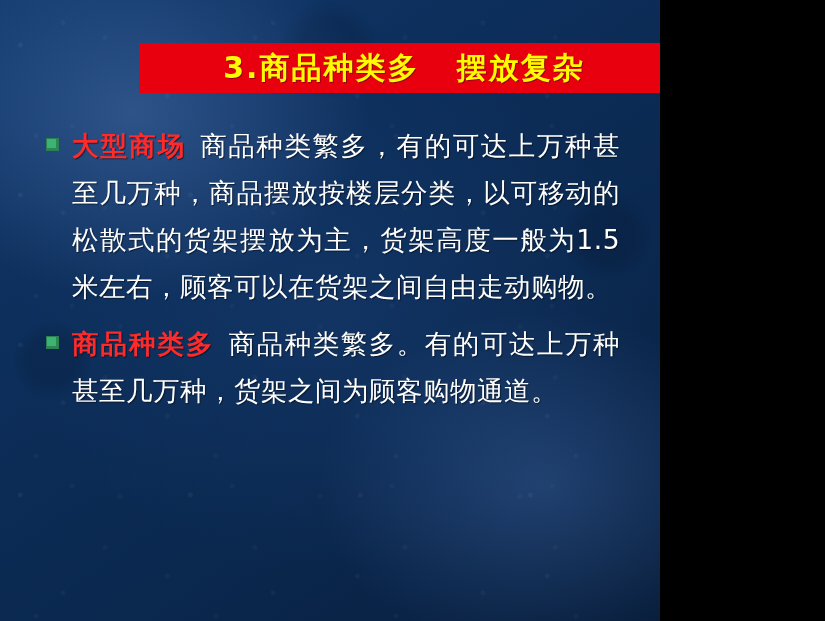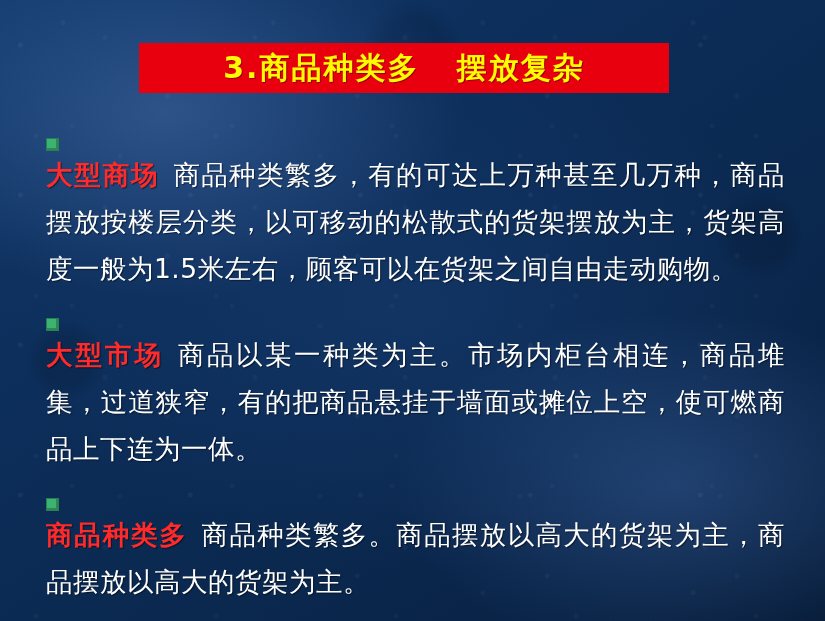--- a/index.html
+++ b/index.html
@@ -2,21 +2,21 @@
 <html><head>
 <meta charset="utf-8">
 <style>
   html, body {
     margin: 0;
     padding: 0;
     background: #000;
   }
   .slide {
     position: relative;
-    width: 825px;
+    width: 660px;
     height: 621px;
     overflow: hidden;
     background:
       radial-gradient(ellipse 60% 50% at 20% 18%, rgba(70,110,170,0.55), rgba(0,0,0,0) 60%),
       radial-gradient(ellipse 55% 45% at 82% 78%, rgba(60,100,160,0.45), rgba(0,0,0,0) 62%),
       radial-gradient(ellipse 70% 60% at 50% 50%, rgba(30,70,130,0.35), rgba(0,0,0,0) 70%),
       linear-gradient(145deg, #123a6e 0%, #0d2f5c 30%, #0b2a52 55%, #0a2448 80%, #071c38 100%);
     font-family: "DejaVu Sans", "Liberation Sans", sans-serif;
   }
   
@@ -64,21 +64,20 @@
     position: absolute;
     left: 46px;
     top: 122px;
     right: 40px;
     z-index: 2;
   }
   .bullet-row {
     display: flex;
     align-items: flex-start;
     margin-bottom: 10px;
-    flex-direction: column;
   }
   .marker {
     flex: 0 0 auto;
     width: 11px;
     height: 11px;
     margin-top: 16px;
     margin-right: 13px;
     background: #3cb371;
     border: 1px solid #2a7f53;
     box-shadow: inset -2px -2px 0 rgba(0,0,0,.25);
@@ -110,28 +109,22 @@
 
   <div class="body">
 
     <div class="bullet-row">
       <span class="marker"></span>
       <div class="para">
         <span class="lead">大型商场</span><span>商品种类繁多，有的可达上万种甚至几万种，商品摆放按楼层分类，以可移动的松散式的货架摆放为主，货架高度一般为1.5米左右，顾客可以在货架之间自由走动购物。</span>
       </div>
     </div>
 
-    <div class="bullet-row">
-      <span class="marker"></span>
-      <div class="para">
-        <span class="lead">大型市场</span><span>商品以某一种类为主。市场内柜台相连，商品堆集，过道狭窄，有的把商品悬挂于墙面或摊位上空，使可燃商品上下连为一体。</span>
-      </div>
-    </div>
 
     <div class="bullet-row">
       <span class="marker"></span>
       <div class="para">
-        <span class="lead">商品种类多</span><span>商品种类繁多。商品摆放以高大的货架为主，商品摆放以高大的货架为主。</span>
+        <span class="lead">商品种类多</span><span>商品种类繁多。有的可达上万种甚至几万种，货架之间为顾客购物通道。</span>
       </div>
     </div>
 
   </div>
 </div>
 
 </body></html>

